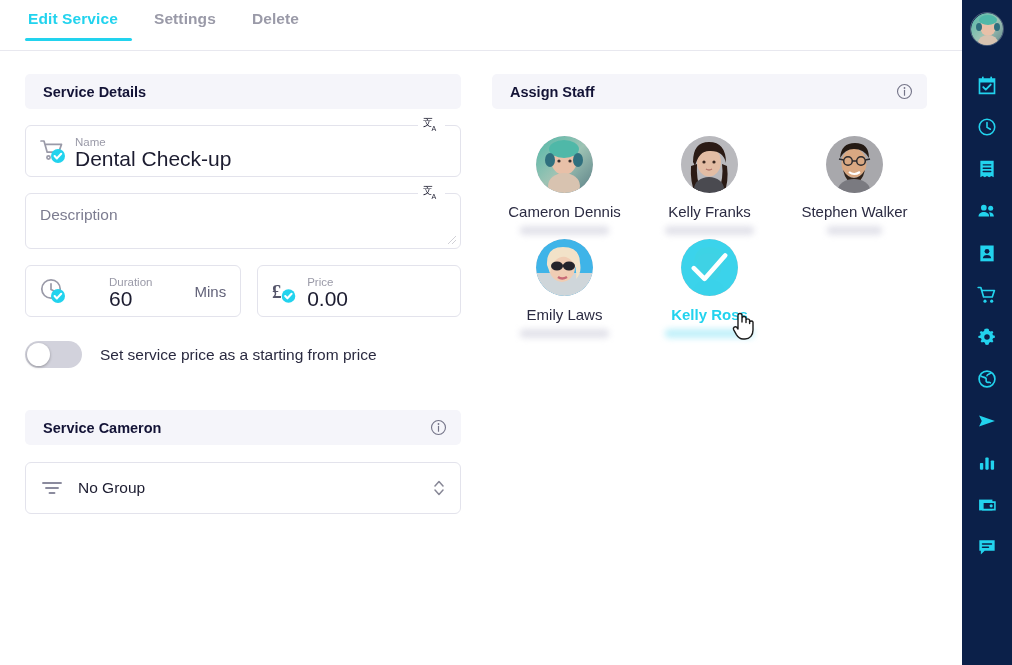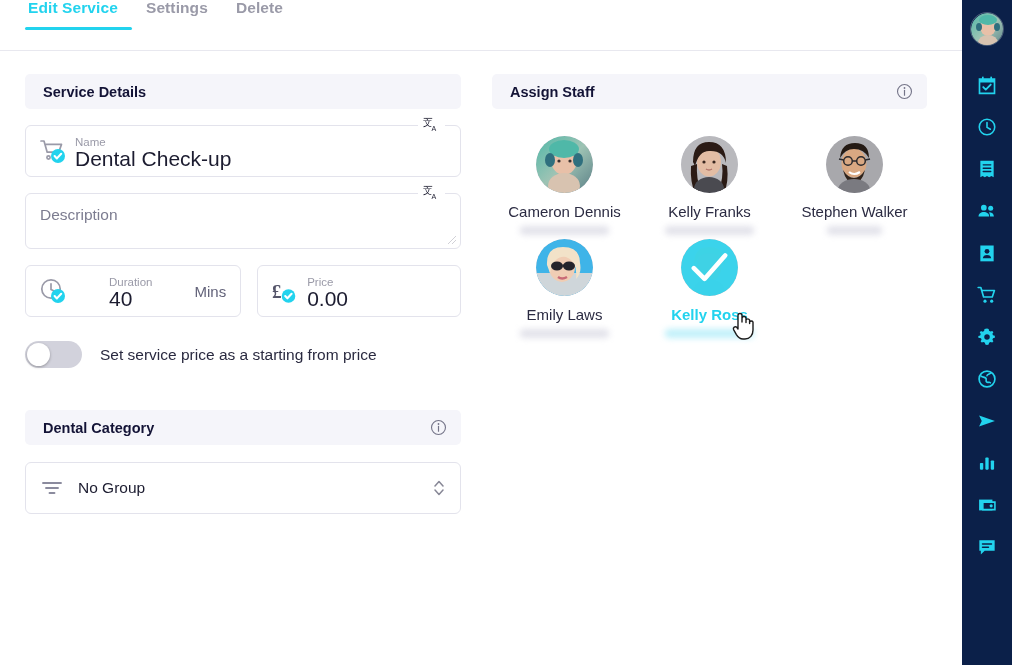--- a/index.html
+++ b/index.html
@@ -11,21 +11,21 @@
     font-family: "Liberation Sans", sans-serif;
     -webkit-font-smoothing: antialiased;
   }
   #app { position: relative; width: 1012px; height: 665px; background:#fff; }
 
   
   .tabbar {
     position: absolute; left: 0; top: 0; width: 962px; height: 51px;
     border-bottom: 1px solid #e8e8ef;
   }
-  .tabs { display:flex; align-items:flex-start; height:51px; padding-left:25px; gap:0; }
+  .tabs { display:flex; align-items:center; height:51px; padding-left:25px; gap:8px; }
   .tab {
     position: relative;
     font-size: 15.5px; font-weight: bold; letter-spacing: .1px;
     color: #9a9aa8; padding: 0 14px 13px 14px; cursor: pointer;
     background: none; border: none; font-family: inherit; line-height: 1;
   }
   .tab:first-child { padding-left: 3px; }
   .tab.active { color: #22d3ee; }
   .tab.active::after {
     content:""; position:absolute; left:0; right:0; bottom:-1px;
@@ -218,21 +218,21 @@
         <span class="f-ico">
           <svg viewBox="0 0 30 30" width="30" height="30">
             <circle cx="13" cy="13" r="9.2" fill="none" stroke="#9a9aa8" stroke-width="1.7"></circle>
             <path d="M13 7.8 V13.4 L17 15.6" fill="none" stroke="#9a9aa8" stroke-width="1.7" stroke-linecap="round"></path>
             <circle cx="20" cy="20" r="7" fill="#22d3ee"></circle>
             <path d="M16.6 20.1 l2.3 2.3 l4.3 -4.6" fill="none" stroke="#fff" stroke-width="2.1" stroke-linecap="round" stroke-linejoin="round"></path>
           </svg>
         </span>
         <div class="f-body">
           <div class="f-label">Duration</div>
-          <div class="f-value">40</div>
+          <div class="f-value">60</div>
         </div>
         <span class="f-suffix">Mins</span>
       </div>
 
       <div class="field">
         <span class="f-ico">
           <svg viewBox="0 0 30 30" width="30" height="30">
             <text x="2" y="22" font-size="19" font-weight="bold" font-family="'Liberation Serif',serif" fill="#55556a">£</text>
             <circle cx="18.5" cy="20" r="6.8" fill="#22d3ee"></circle>
             <path d="M15.2 20.1 l2.2 2.2 l4.2 -4.5" fill="none" stroke="#fff" stroke-width="2.1" stroke-linecap="round" stroke-linejoin="round"></path>
@@ -246,21 +246,21 @@
     </div>
 
     <div class="togrow">
       <div class="toggle">
         <div class="knob"></div>
       </div>
       <span class="tlabel">Set service price as a starting from price</span>
     </div>
 
     <div class="sec-head" style="margin-top:42px;">
-      <span>Dental Category</span>
+      <span>Service Cameron</span>
       <span class="sp"></span>
       <svg class="info-ico" viewBox="0 0 20 20">
         <circle cx="10" cy="10" r="8.2" fill="none" stroke="#4a4a63" stroke-width="1.3"></circle>
         <circle cx="10" cy="5.9" r="1.05" fill="#4a4a63"></circle>
         <path d="M10 8.7 V14.4" stroke="#4a4a63" stroke-width="1.4" stroke-linecap="round"></path>
       </svg>
     </div>
 
     <div class="select">
       <svg class="filt" viewBox="0 0 24 24">

